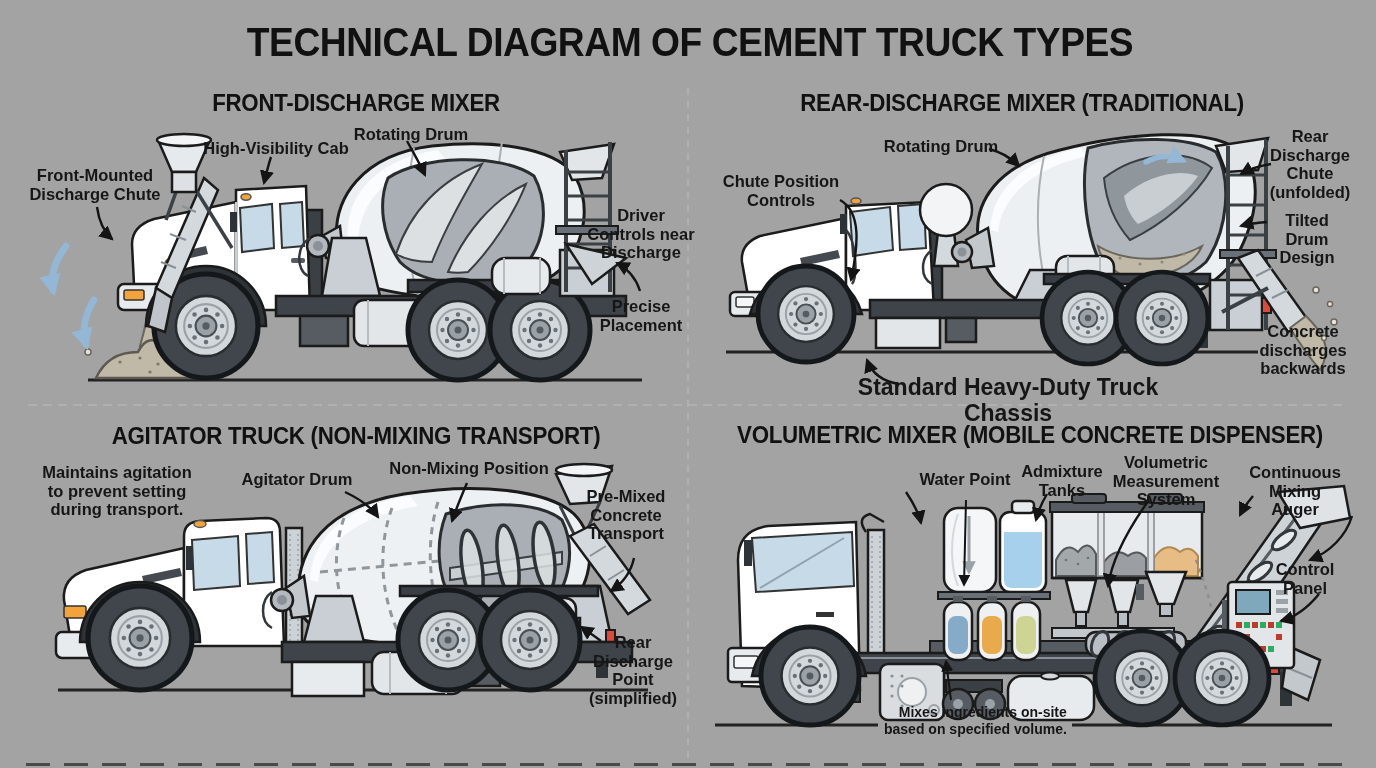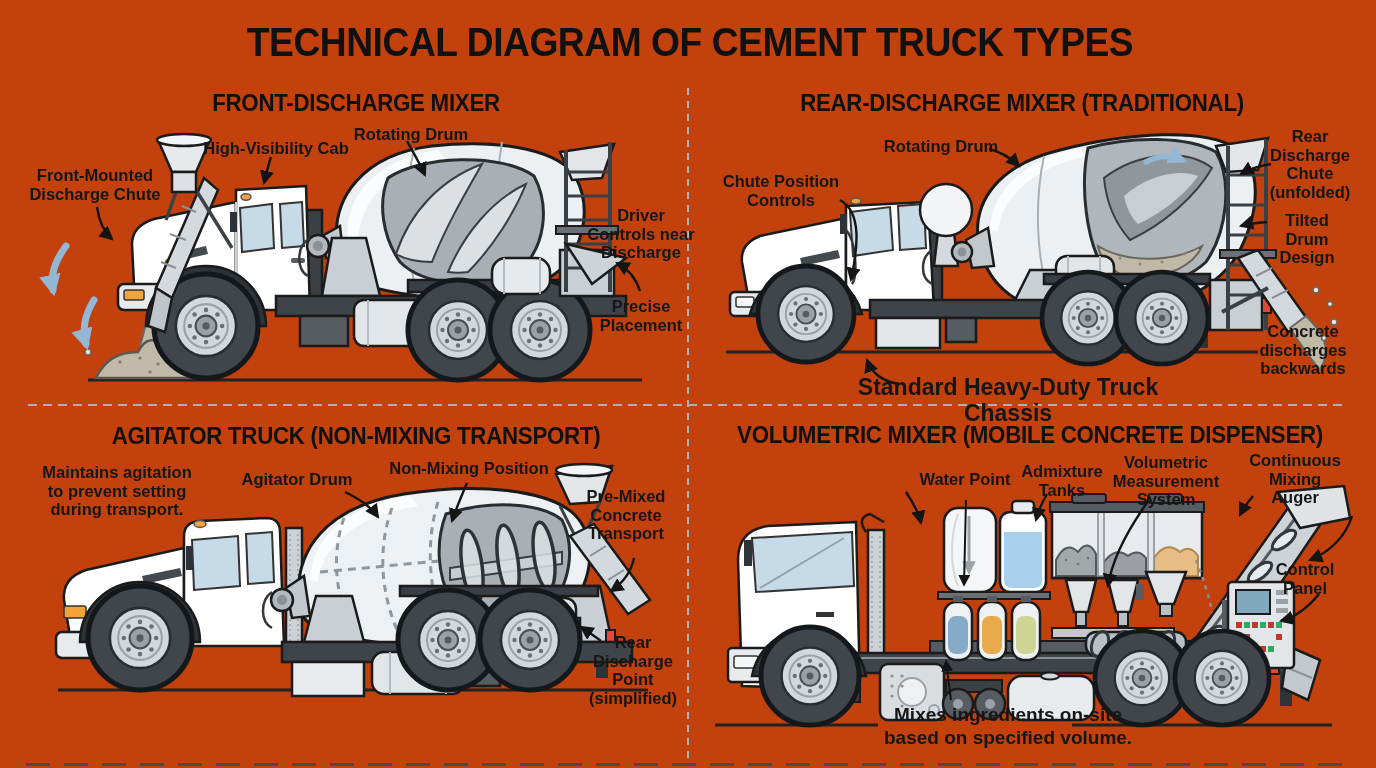--- a/index.html
+++ b/index.html
@@ -1,22 +1,22 @@
 <!DOCTYPE html>
 <html style="--arrow-blue: #93b7d4; --marker-orange: #f2a33c; --concrete-tan: #c0b9a8; --water-blue: #a6d0ec; --admixture-blue: #86abc9; --admixture-orange: #e8aa4a; --admixture-yellow: #ced594; --sand-tan: #e7bd85; --aggregate-gray: #a3a8ab; --tail-light-red: #e04838; --panel-screen-blue: #7fa8bd; --truck-body: #ffffff; --chassis-gray: #3f444a; --outline: #1b1b1b; --divider-gray: #b0b0b0;"><head>
 <meta charset="utf-8">
 <style>
   html,body{margin:0;padding:0;background:#fff}
-  .page{position:relative;width:1376px;height:768px;background:#c2410c;overflow:hidden;
+  .page{position:relative;width:1376px;height:768px;background:#a3a3a3;overflow:hidden;
         font-family:"Liberation Sans",sans-serif;color:#111}
   .qsvg{position:absolute;z-index:1}
   .lbl{position:absolute;z-index:2;font-weight:bold;color:#161616;font-size:16.5px;
        line-height:1.13;text-align:center;white-space:pre-line;transform:translateX(-50%)}
   .lbl.big{font-size:23px}
-  .lbl.leftal{transform:none;text-align:center;font-size:19px;line-height:1.2}
+  .lbl.leftal{transform:none;text-align:right;font-size:14px;line-height:1.2}
   .title{position:absolute;left:690px;top:20px;transform:translateX(-50%) scaleX(.93);
          font-size:40px;font-weight:800;letter-spacing:-.5px;white-space:nowrap;z-index:2}
   .qtitle{position:absolute;transform:translateX(-50%) scaleX(.97);font-size:23px;font-weight:800;
           letter-spacing:-.3px;white-space:nowrap;z-index:2}
   .div-v{position:absolute;left:687px;top:88px;width:2px;height:672px;z-index:0;
          background:repeating-linear-gradient(180deg,#b0b0b0 0 7px,transparent 7px 13px)}
   .div-h{position:absolute;left:28px;top:404px;height:2px;width:1320px;z-index:0;
          background:repeating-linear-gradient(90deg,#b0b0b0 0 9px,transparent 9px 15px)}
   .div-b{position:absolute;left:26px;top:763px;height:3px;width:1324px;z-index:0;
          background:repeating-linear-gradient(90deg,#4a4a4a 0 24px,transparent 24px 38px)}
@@ -589,20 +589,20 @@
 Discharge
 Point
 (simplified)</div>
 
   <div class="lbl" style="left:965px;top:470px">Water Point</div>
   <div class="lbl" style="left:1062px;top:462px">Admixture
 Tanks</div>
   <div class="lbl" style="left:1166px;top:453px">Volumetric
 Measurement
 System</div>
-  <div class="lbl" style="left:1295px;top:451px">Continuous
+  <div class="lbl" style="left:1295px;top:463px">Continuous
 Mixing Auger</div>
   <div class="lbl" style="left:1305px;top:560px">Control
 Panel</div>
   <div class="lbl leftal" style="left:884px;top:704px">Mixes ingredients on-site
 based on specified volume.</div>
 
 </div>
 
 </body></html>

